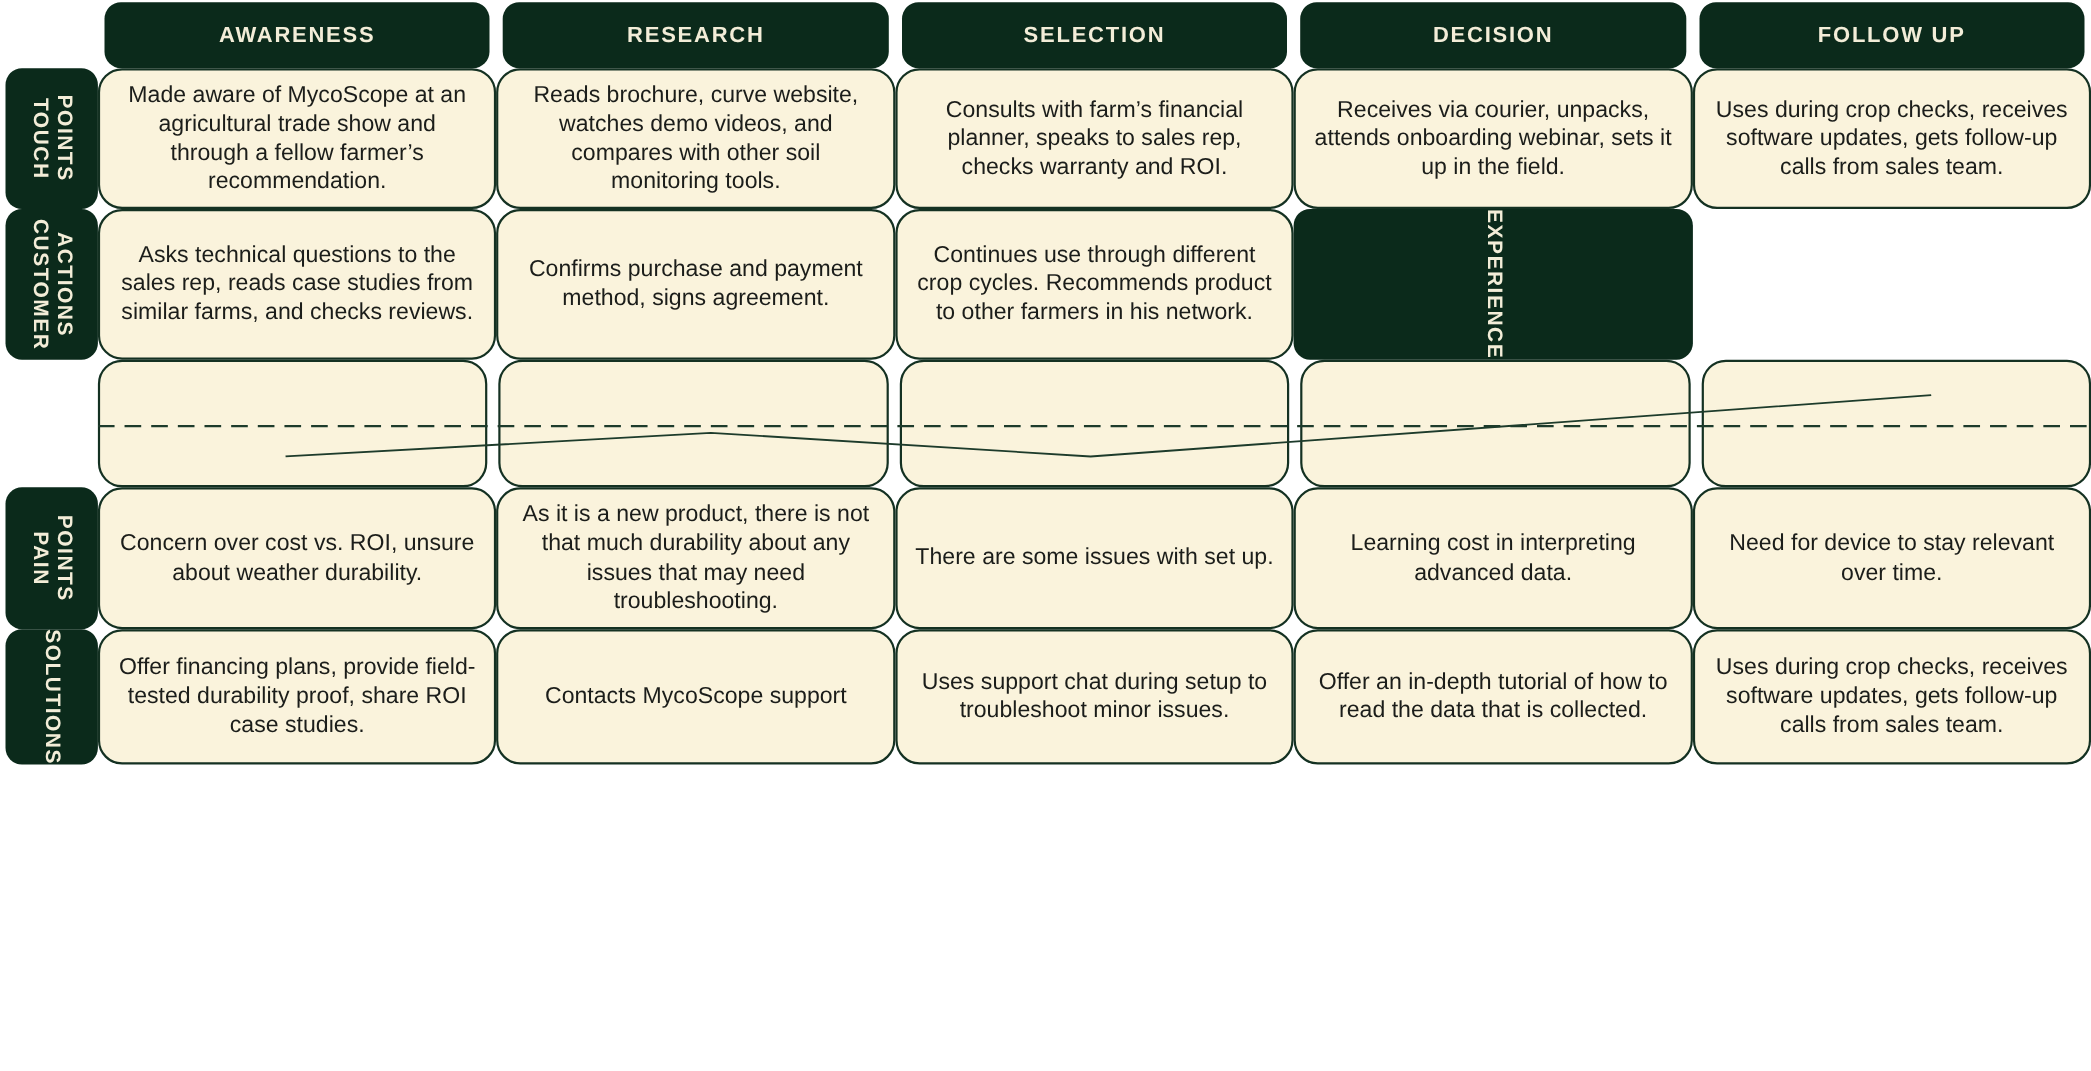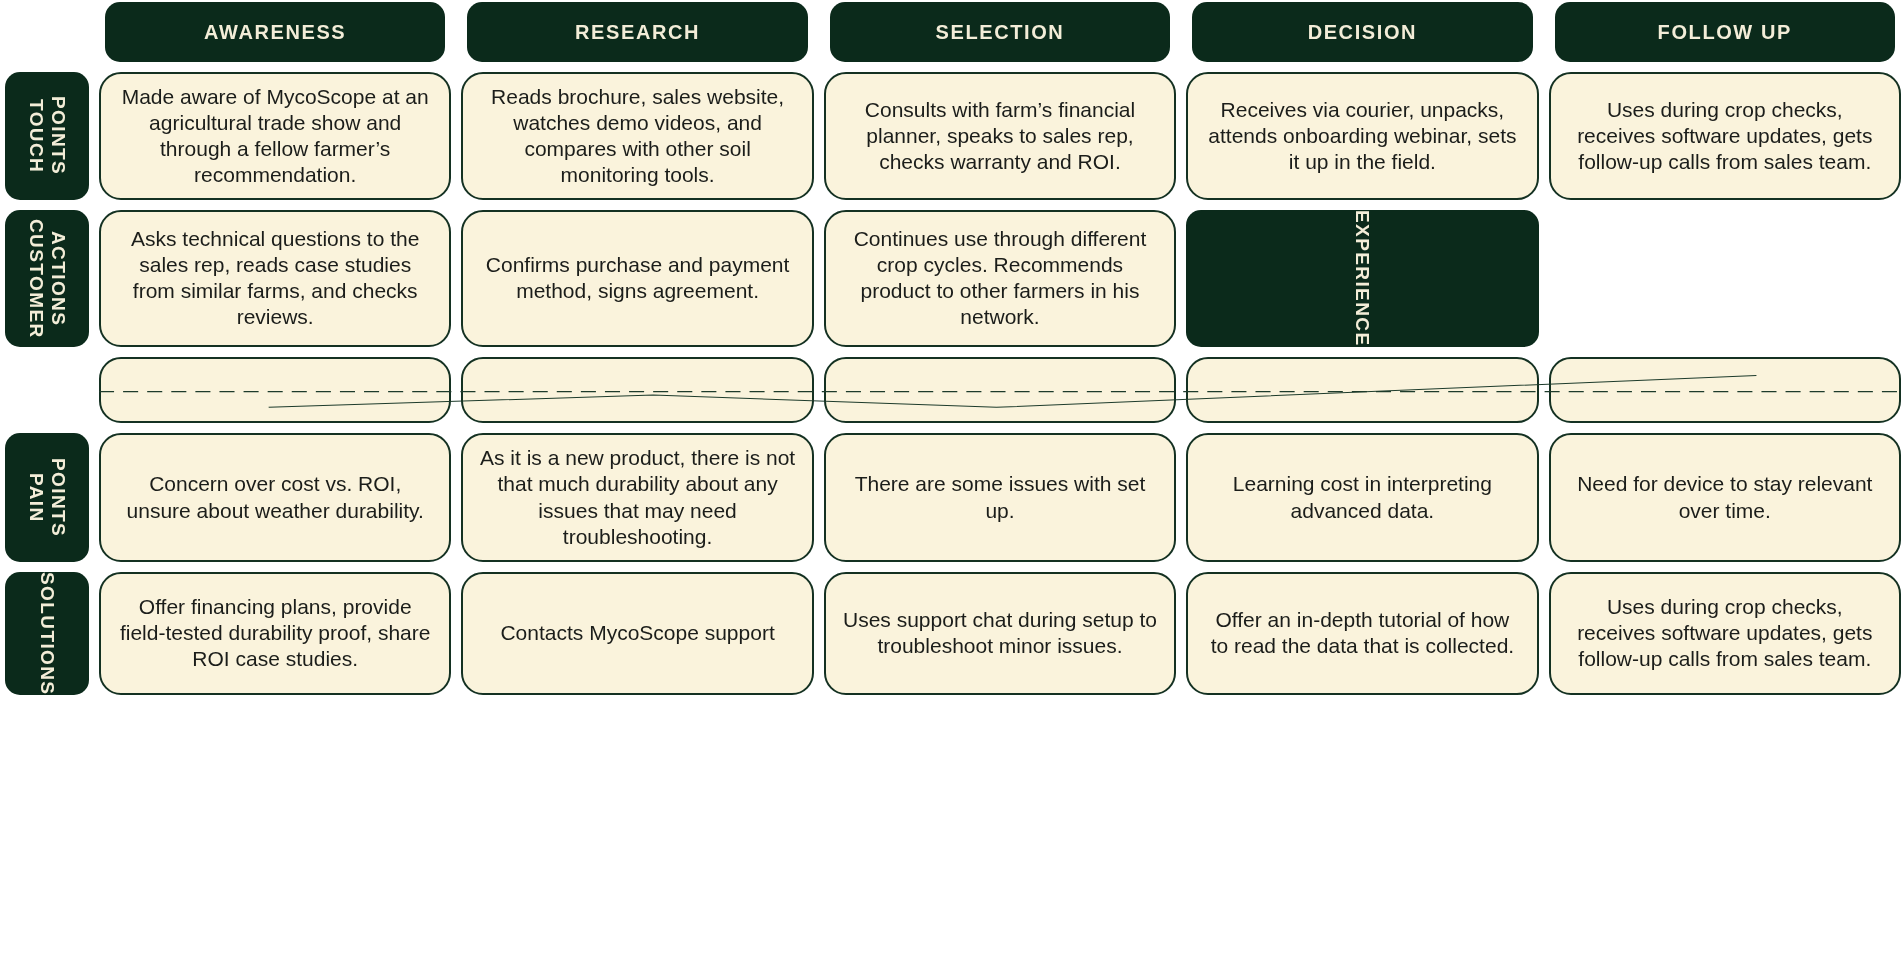--- a/index.html
+++ b/index.html
@@ -4,21 +4,20 @@
 <style>
   html,body{margin:0;padding:0;background:#ffffff;}
   .board{
     position:relative;
     width:1901px;height:697px;
     box-sizing:border-box;
     padding:2px 0 2px 5px;
     display:grid;
     grid-template-columns:84px repeat(5,1fr);
     grid-template-rows:60px repeat(5,1fr);
-    gap:10px;
     font-family:"Liberation Sans","DejaVu Sans",sans-serif;
     background:#ffffff;
     overflow:hidden;
   }
   .corner{background:transparent;}
   .col-header{
     background:var(--dark);
     color:var(--cream);
     border-radius:15px;
     margin:0 6px;
@@ -75,21 +74,21 @@
   <div class="col-header">RESEARCH</div>
   <div class="col-header">SELECTION</div>
   <div class="col-header">DECISION</div>
   <div class="col-header">FOLLOW UP</div>
 
   <div class="row-label">
       <span>TOUCH
 POINTS</span>
     </div>
   <div class="cell">Made aware of MycoScope at an agricultural trade show and through a fellow farmer’s recommendation.</div>
-  <div class="cell">Reads brochure, sales website, watches demo videos, and compares with other soil monitoring tools.</div>
+  <div class="cell">Reads brochure, curve website, watches demo videos, and compares with other soil monitoring tools.</div>
   <div class="cell">Consults with farm’s financial planner, speaks to sales rep, checks warranty and ROI.</div>
   <div class="cell">Receives via courier, unpacks, attends onboarding webinar, sets it up in the field.</div>
   <div class="cell">Uses during crop checks, receives software updates, gets follow-up calls from sales team.</div>
 
   <div class="row-label">
       <span>CUSTOMER
 ACTIONS</span>
     </div>
   <div class="cell">Asks technical questions to the sales rep, reads case studies from similar farms, and checks reviews.</div>
   <div class="cell">Confirms purchase and payment method, signs agreement.</div>

